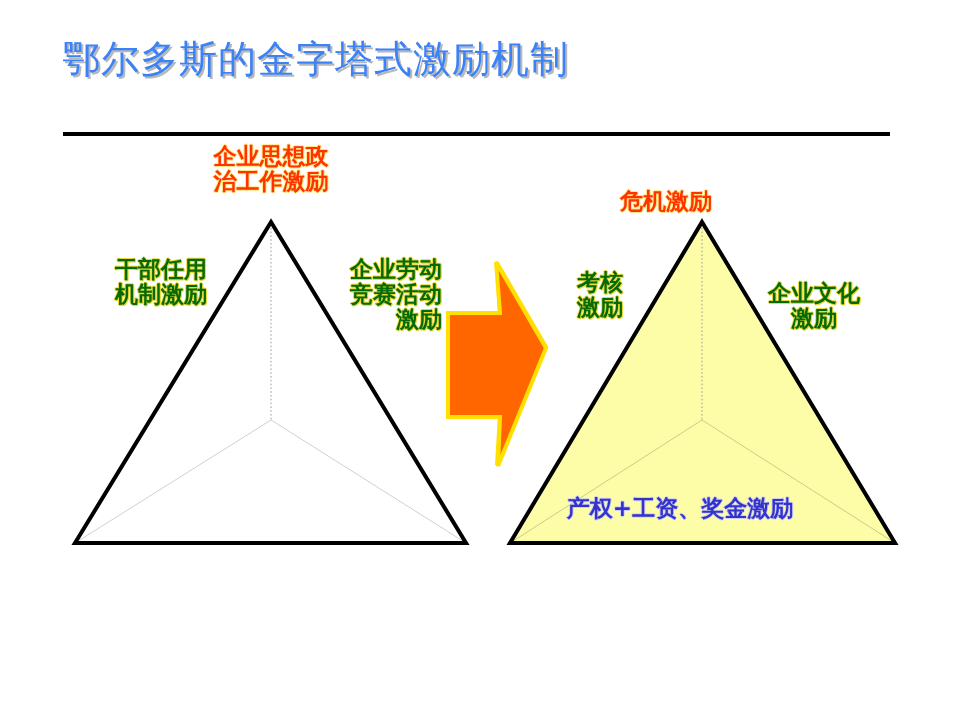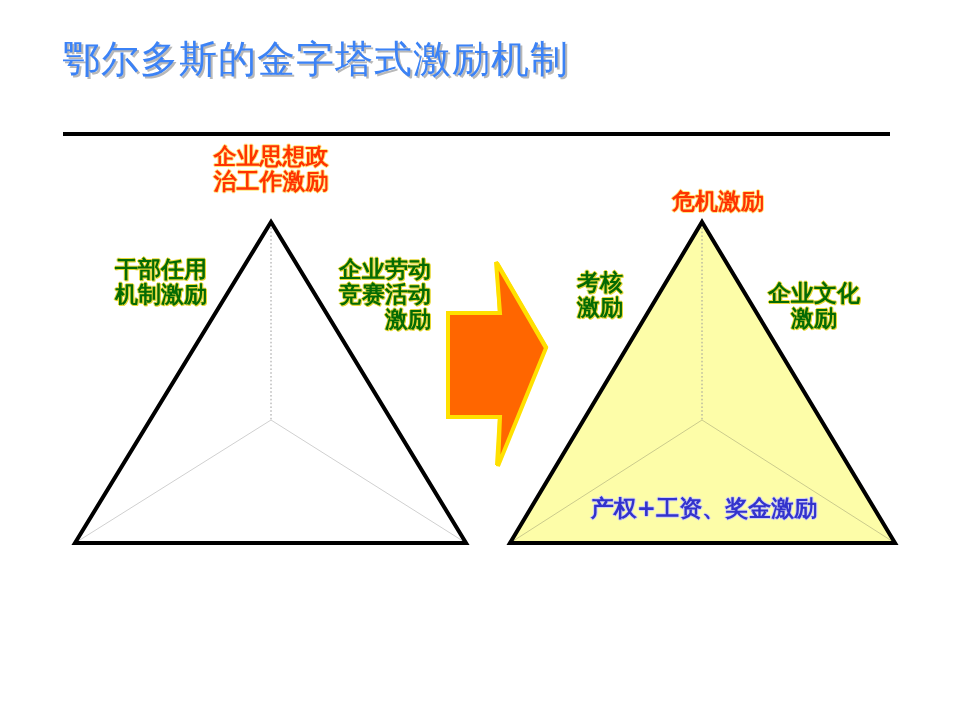--- a/index.html
+++ b/index.html
@@ -147,30 +147,30 @@
       <polygon points="448,313 500,313 496,262 546,348 498,466 500,417 448,417" fill="#ff6600" stroke="#ffe000" stroke-width="4" stroke-linejoin="miter"></polygon>
     </g>
   </svg>
 
   <div class="lbl lbl-red ta-c" style="left:175px; top:144px; width:192px;">企业思想政
 治工作激励</div>
 
   <div class="lbl lbl-green ta-c" style="left:88px; top:257px; width:146px;">干部任用
 机制激励</div>
 
-  <div class="lbl lbl-green ta-r" style="left:299px; top:257px; width:132px;">企业劳动
+  <div class="lbl lbl-green ta-r" style="left:310px; top:257px; width:132px;">企业劳动
 竞赛活动
 激励</div>
 
 
 
-  <div class="lbl lbl-red ta-c" style="left:622px; top:189px; width:192px;">危机激励</div>
+  <div class="lbl lbl-red ta-c" style="left:570px; top:189px; width:192px;">危机激励</div>
 
   <div class="lbl lbl-green ta-c" style="left:560px; top:270px; width:80px;">考核
 激励</div>
 
   <div class="lbl lbl-green ta-c" style="left:762px; top:281px; width:104px;">企业文化
 激励</div>
 
-  <div class="lbl lbl-blue ta-c" style="left:548px; top:496px; width:312px;">产权+工资、奖金激励</div>
+  <div class="lbl lbl-blue ta-c" style="left:524px; top:496px; width:312px;">产权+工资、奖金激励</div>
 
 
 </div>
 
 </body></html>

